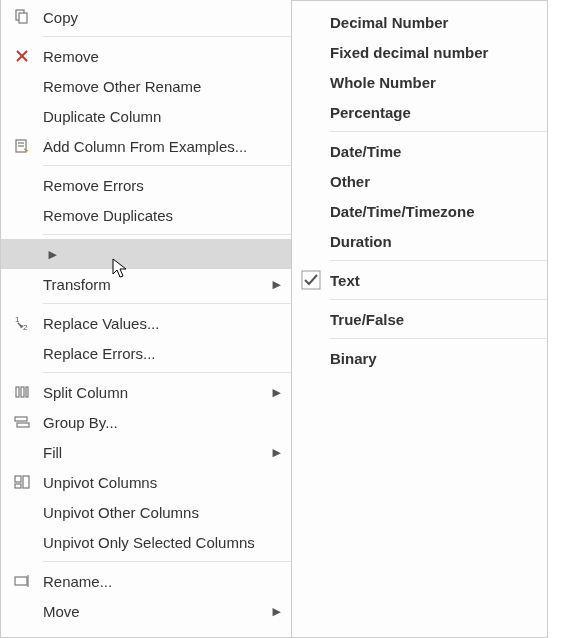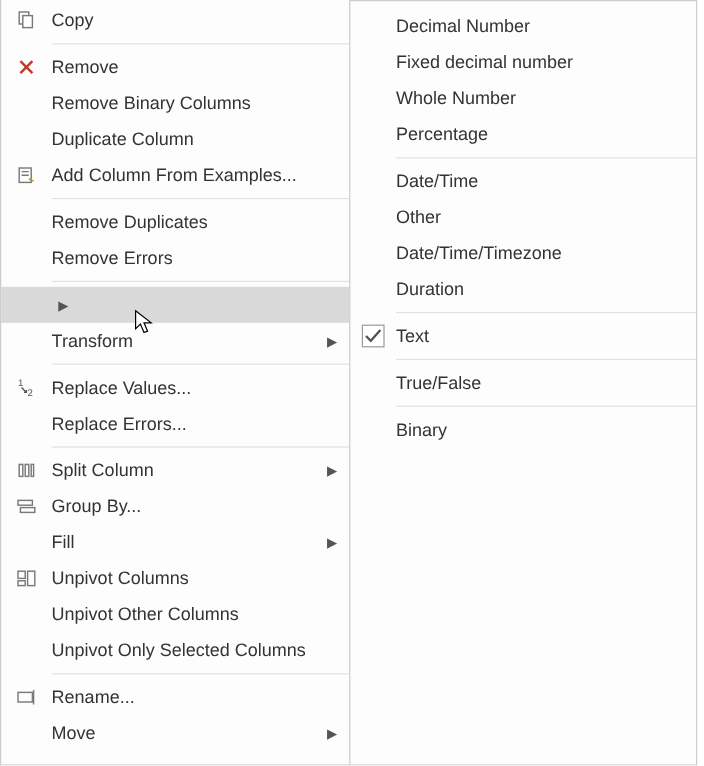--- a/index.html
+++ b/index.html
@@ -22,24 +22,25 @@
     border: 1px solid #ccc;
     display: flex;
     flex-direction: column;
     padding: 2px 0;
   }
   .menu.main {
     width: 292px;
     border-top: none;
   }
   .menu.sub {
-    width: 290px;
+    width: 257px;
     border-left: 1px solid #ccc;
     margin-left: -1px;
     padding-top: 6px;
+    font-weight: bold;
   }
   .item {
     display: flex;
     align-items: center;
     height: 30px;
     padding: 0 10px 0 0;
     cursor: default;
     position: relative;
   }
   .item .iconcol {
@@ -99,21 +100,21 @@
           <svg width="18" height="18" viewBox="0 0 18 18" fill="none" stroke="#7a7a7a" stroke-width="1.2">
             <line x1="4" y1="4" x2="14" y2="14" stroke="#c0392b" stroke-width="2"></line>
             <line x1="14" y1="4" x2="4" y2="14" stroke="#c0392b" stroke-width="2"></line>
           </svg>
         </span>
         <span class="label">Remove</span>
         <span class="arrow"></span>
       </div>
       <div class="item">
         <span class="iconcol"></span>
-        <span class="label">Remove Binary Columns</span>
+        <span class="label">Remove Other Rename</span>
         <span class="arrow"></span>
       </div>
       <div class="item">
         <span class="iconcol"></span>
         <span class="label">Duplicate Column</span>
         <span class="arrow"></span>
       </div>
       <div class="item">
         <span class="iconcol">
           <svg width="18" height="18" viewBox="0 0 18 18" fill="none" stroke="#7a7a7a" stroke-width="1.2">
@@ -122,26 +123,26 @@
             <line x1="5" y1="9" x2="11" y2="9"></line>
             <path d="M11 12 L15 14" stroke="#d58a00"></path>
           </svg>
         </span>
         <span class="label">Add Column From Examples...</span>
         <span class="arrow"></span>
       </div>
       <div class="sep"></div>
       <div class="item">
         <span class="iconcol"></span>
+        <span class="label">Remove Errors</span>
+        <span class="arrow"></span>
+      </div>
+      <div class="item">
+        <span class="iconcol"></span>
         <span class="label">Remove Duplicates</span>
-        <span class="arrow"></span>
-      </div>
-      <div class="item">
-        <span class="iconcol"></span>
-        <span class="label">Remove Errors</span>
         <span class="arrow"></span>
       </div>
       <div class="sep"></div>
       <div class="item highlight">
         <span class="iconcol"></span>
         <span class="arrow">▶</span>
       </div>
       <div class="item">
         <span class="iconcol"></span>
         <span class="label">Transform</span>

